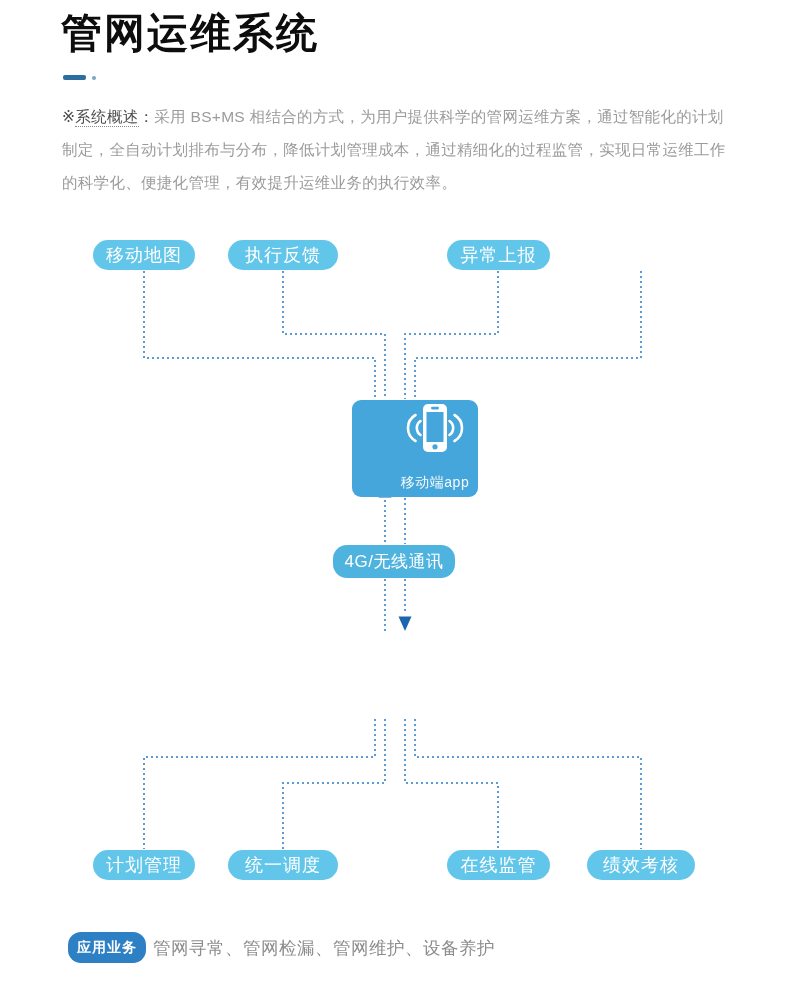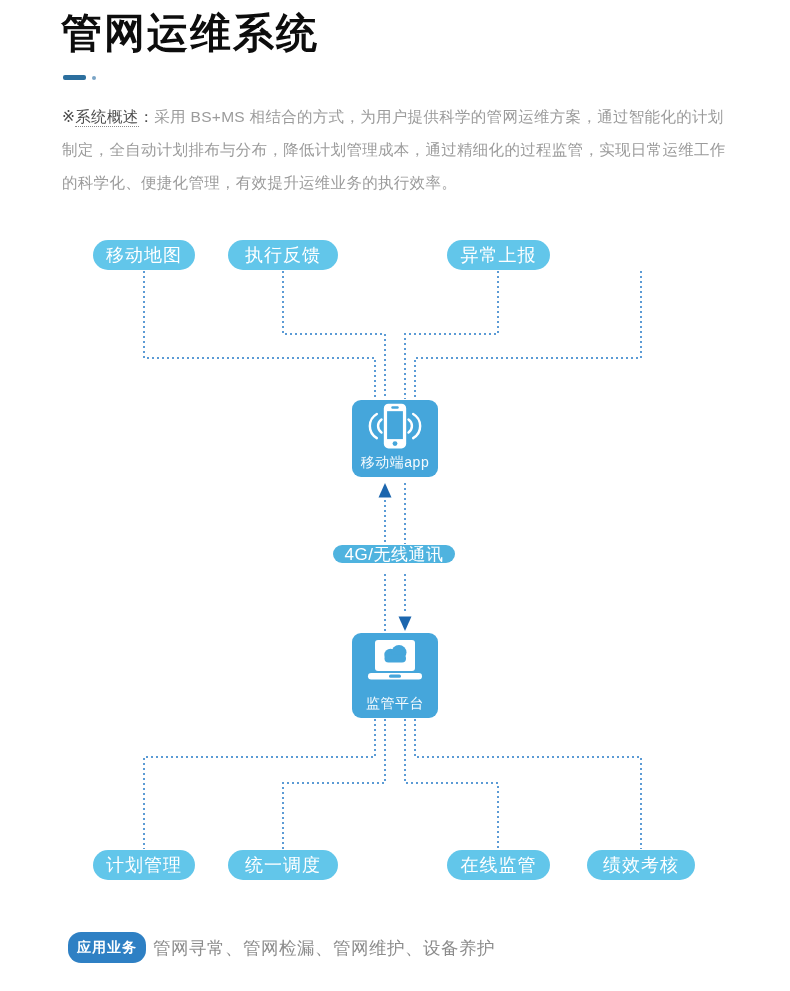--- a/index.html
+++ b/index.html
@@ -11,27 +11,27 @@
   .title-dot{position:absolute;left:92px;top:76px;width:4px;height:4px;border-radius:50%;background:#7aa4c6;}
 
   .intro{position:absolute;left:62px;top:100px;width:670px;font-size:15.5px;line-height:33px;color:#9b9b9b;letter-spacing:0.3px;}
   .intro .lead{color:#4d4d4d;}
   .intro .lead .u{border-bottom:1px dotted #8a8a8a;padding-bottom:1px;}
 
   svg.connectors{position:absolute;left:0;top:0;width:790px;height:991px;pointer-events:none;}
 
   .pill{position:absolute;height:30px;border-radius:15px;background:#62c6ea;color:#ffffff;
         display:flex;align-items:center;justify-content:center;font-size:18px;letter-spacing:1px;text-align:right;}
-  .pill-4g{position:absolute;left:333px;top:545px;width:122px;height:18px;border-radius:14px;background:#4fb3df;
+  .pill-4g{position:absolute;left:333px;top:545px;width:122px;height:33px;border-radius:14px;background:#4fb3df;
         color:#fff;display:flex;align-items:center;justify-content:center;font-size:17px;letter-spacing:0.5px;}
 
   .node-box{position:absolute;width:86px;border-radius:9px;background:#45a6db;display:flex;flex-direction:column;
         align-items:center;justify-content:flex-start;}
   .node-box .node-label{color:rgba(255,255,255,0.95);font-size:14px;letter-spacing:0.5px;margin-top:auto;margin-bottom:5px;}
-  .box-phone{left:352px;top:400px;height:77px;}
+  .box-phone{left:352px;top:400px;height:97px;padding-left:40px;}
   .box-platform{left:352px;top:633px;height:85px;}
   .node-icon{display:block;}
 
   .footer-badge{position:absolute;left:68px;top:932px;width:78px;height:31px;border-radius:13px;background:#2e80c4;
         color:#fff;font-size:14px;font-weight:bold;display:flex;align-items:center;justify-content:center;letter-spacing:1px;font-family:Liberation Mono, monospace;}
   .footer-text{position:absolute;left:153px;top:932px;height:31px;display:flex;align-items:center;
         color:#8c8c8c;font-size:17.5px;letter-spacing:0.5px;}
 </style>
 </head>
 <body>
@@ -82,33 +82,20 @@
         <path d="M28.5,21 A8.5,8.5 0 0 0 28.5,35"></path>
         <path d="M62.5,15 A15,15 0 0 1 62.5,41"></path>
         <path d="M57.5,21 A8.5,8.5 0 0 1 57.5,35"></path>
       </g>
     </svg>
     <div class="node-label">移动端app</div>
   </div>
 
   <div class="pill-4g">4G/无线通讯</div>
 
-  <div class="node-box box-platform">
-    <svg class="node-icon" width="86" height="60" viewBox="0 0 86 60">
-      <rect x="23" y="7" width="40" height="31" rx="3" fill="#ffffff"></rect>
-      <g fill="#45a6db">
-        <circle cx="38.5" cy="22" r="6.2"></circle>
-        <circle cx="47" cy="19.5" r="7.5"></circle>
-        <rect x="32.5" y="21.5" width="21.5" height="8" rx="4"></rect>
-      </g>
-      <rect x="16" y="40" width="54" height="6.5" rx="3.2" fill="#ffffff"></rect>
-      <rect x="37" y="41.6" width="12" height="3.2" rx="1.6" fill="#45a6db"></rect>
-    </svg>
-    <div class="node-label">监管平台</div>
-  </div>
 
   <div class="pill" style="left:93px;top:850px;width:102px;">计划管理</div>
   <div class="pill" style="left:228px;top:850px;width:110px;">统一调度</div>
   <div class="pill" style="left:447px;top:850px;width:103px;">在线监管</div>
   <div class="pill" style="left:587px;top:850px;width:108px;">绩效考核</div>
 
   <div class="footer-badge">应用业务</div>
   <div class="footer-text">管网寻常、管网检漏、管网维护、设备养护</div>
 
 </div>

